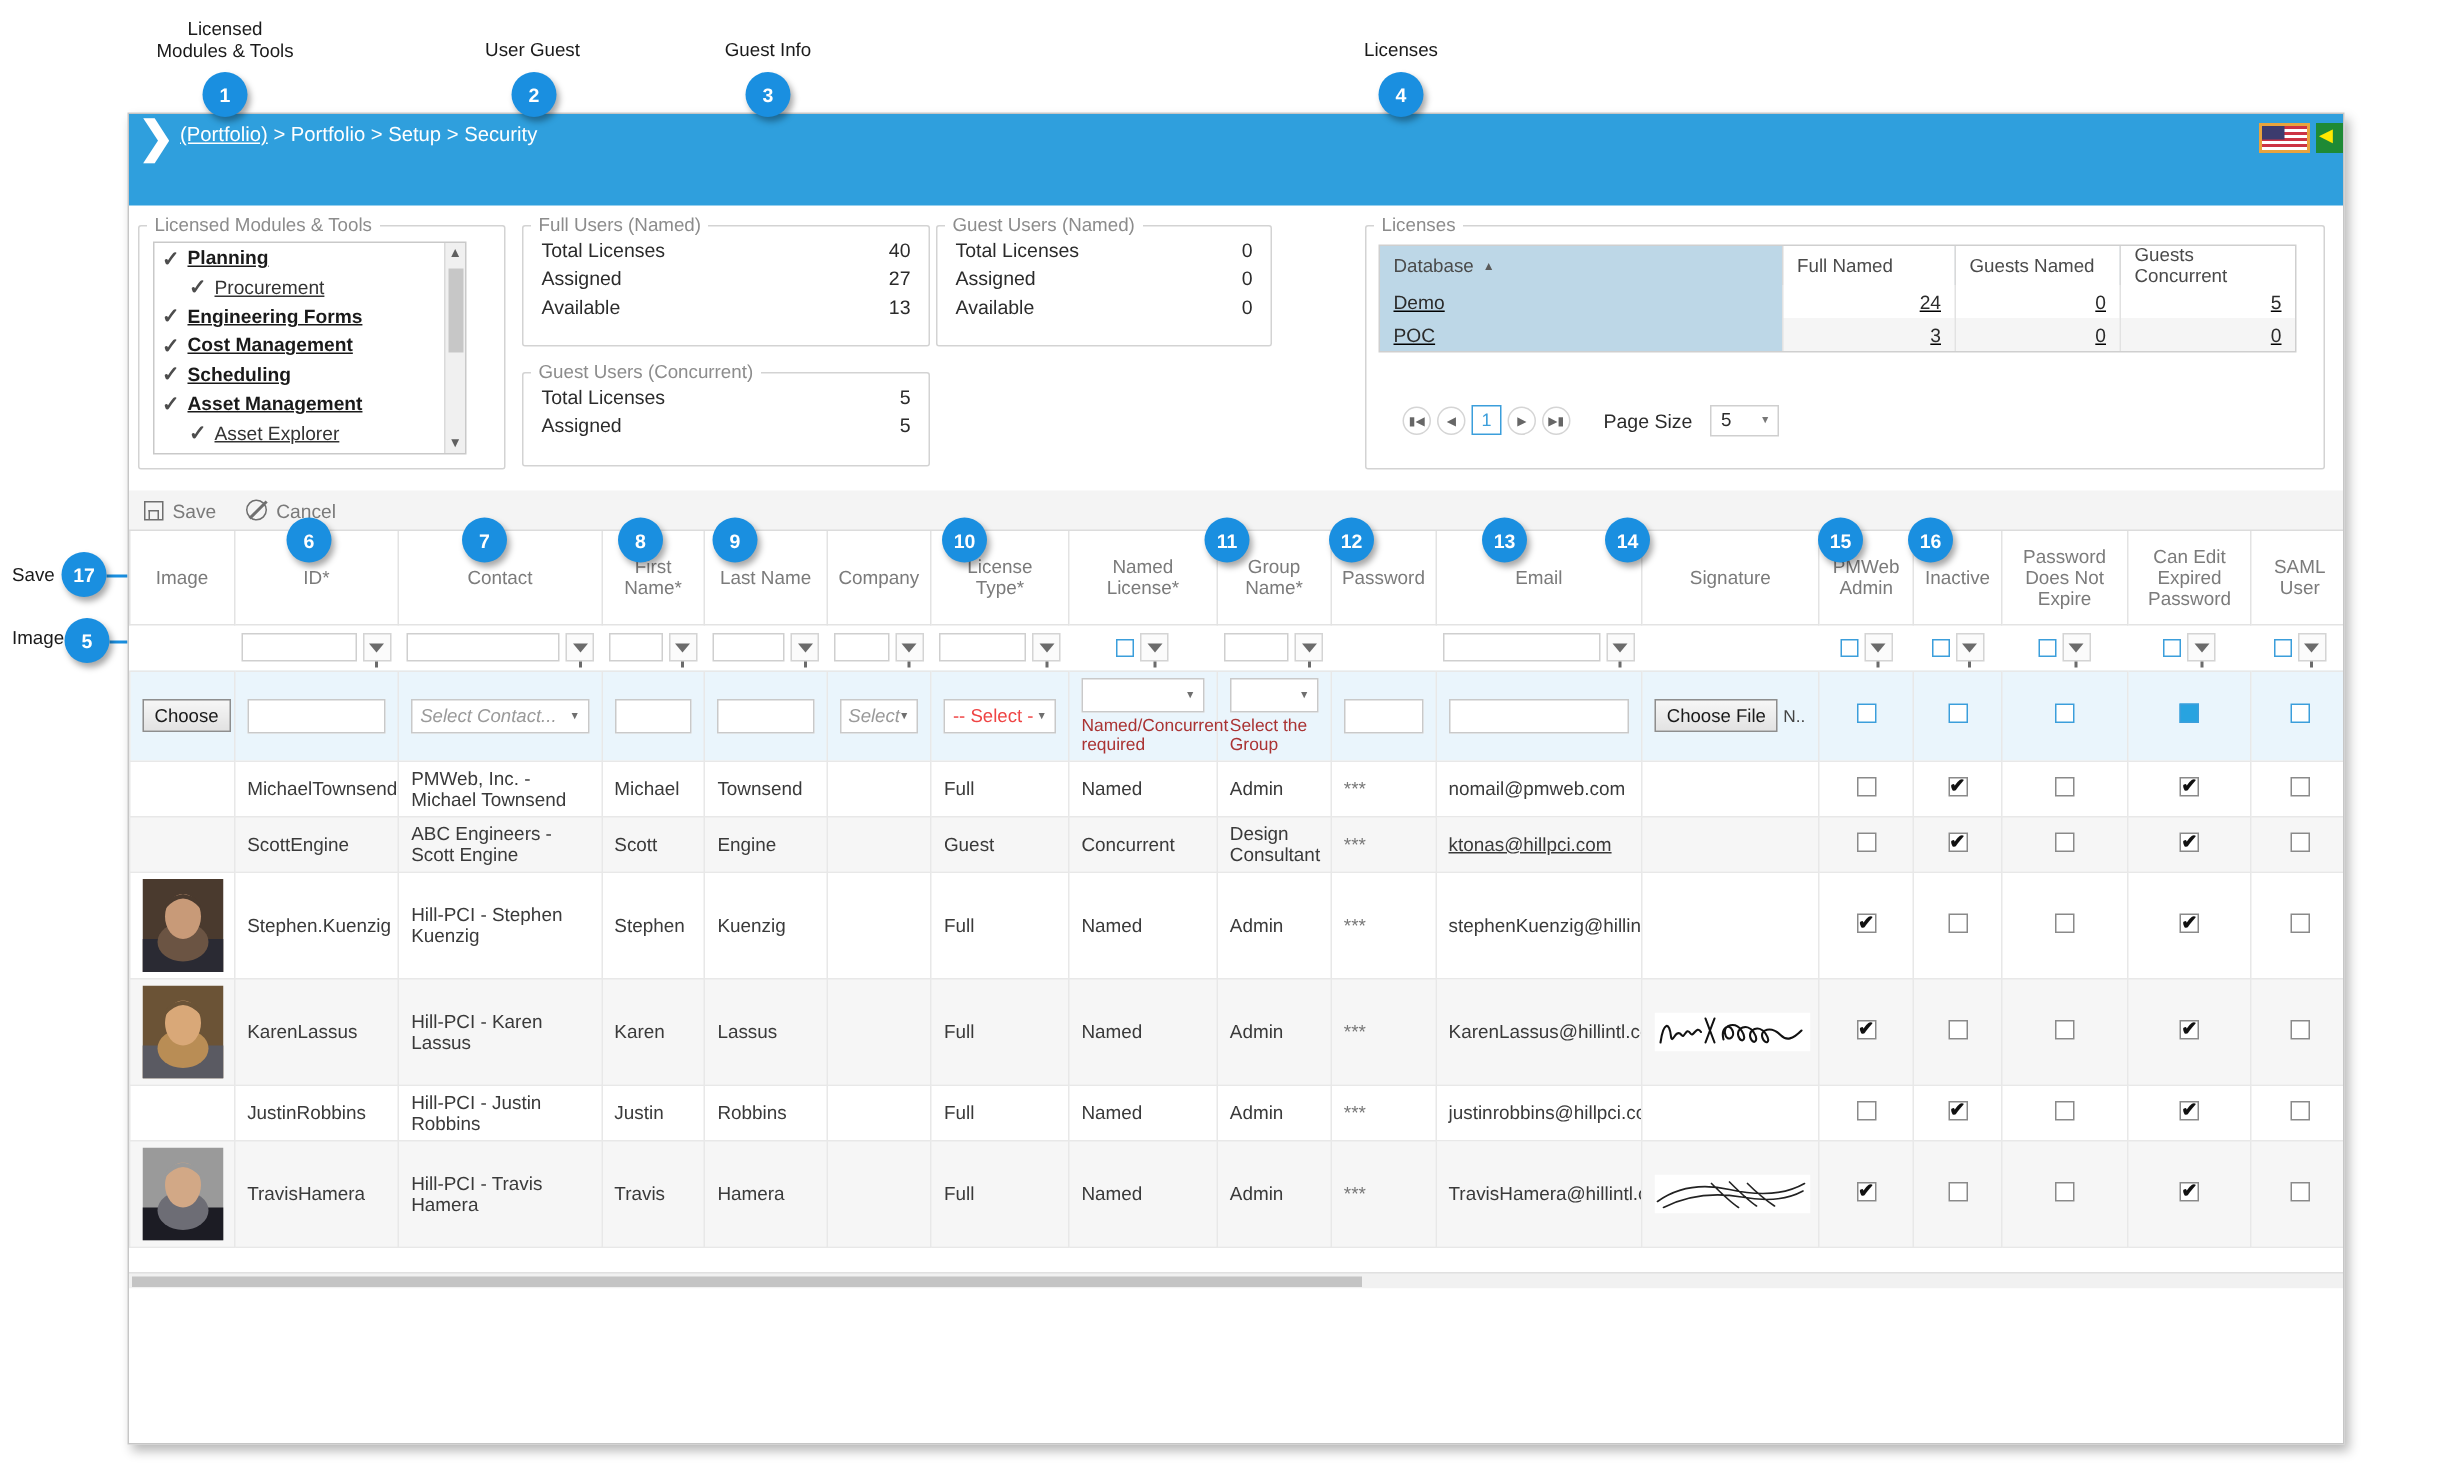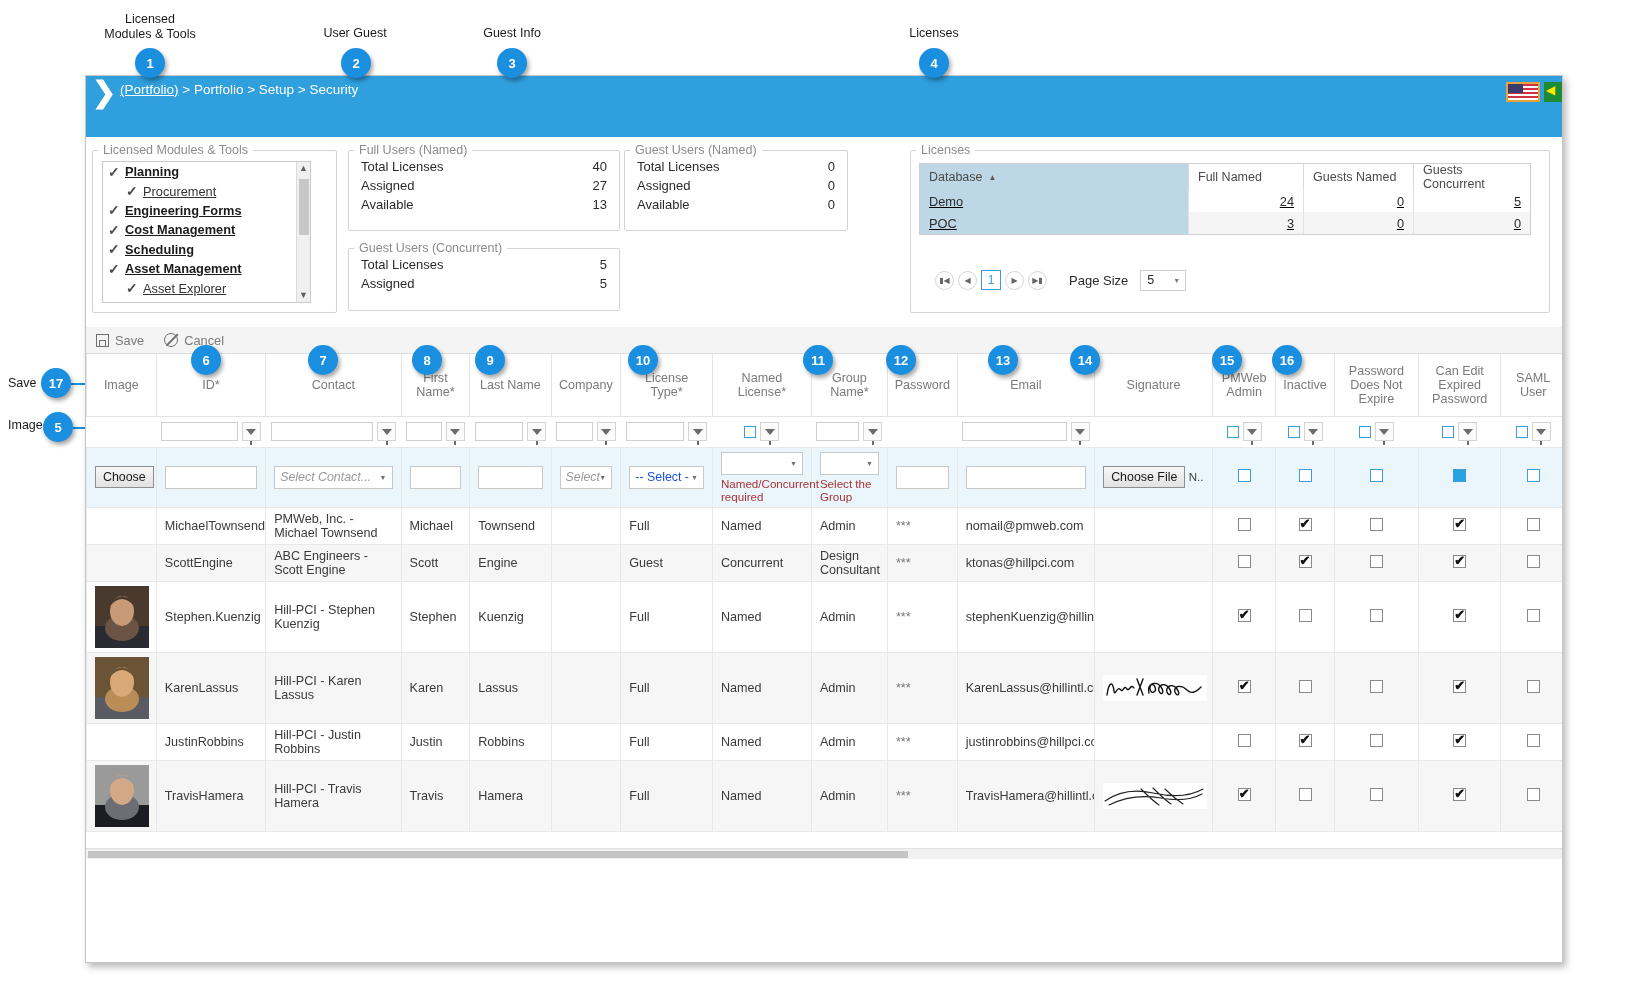--- a/index.html
+++ b/index.html
@@ -174,21 +174,21 @@
   .funnel::after{content:"";position:absolute;left:-1px;top:6px;width:2px;height:4px;background:#6b6b6b;}
   .cbx-sm { width: 12px; height: 12px; border: 1.4px solid #3b9edb; background: #fff; flex:0 0 12px; }
 
   tr.newrow td { background: #eaf5fc; height: 54px; }
   .txtin { width: 100%; height: 23px; border: 1px solid #c9c9c9; background: #fff; }
   .selin {
     width: 100%; height: 23px; border: 1px solid #c9c9c9; background: #fff;
     font-size: 12.4px; color: #9a9a9a; display: flex; align-items: center;
     padding-left: 5px; position: relative; font-style: italic;
   }
-  .selin.plain { font-style: normal; color: #1d4ed8; }
+  .selin.plain { font-style: normal; color: #ef4444; }
   .selin::after { content:"\25BC"; position: absolute; right: 5px; font-size: 7px; color: #6f6f6f; }
   .selin.blank { color: transparent; }
   .reqmsg { font-size: 11.6px; color: #a33; line-height: 13px; margin-top: 2px; }
   .btn-choose {
     border: 1px solid #8e8e8e; background: linear-gradient(#f6f6f6,#e2e2e2);
     font-size: 12.4px; color: #1a1a1a; padding: 3px 7px; display:inline-block;
   }
   .cbx {
     width: 13px; height: 13px; border: 1px solid #8a8a8a; background: #fff;
     display: inline-block; position: relative;
@@ -664,21 +664,21 @@
               <td class="ctr"></td>
               <td>ScottEngine</td>
               <td>ABC Engineers - Scott Engine</td>
               <td>Scott</td>
               <td>Engine</td>
               <td></td>
               <td>Guest</td>
               <td>Concurrent</td>
               <td>Design Consultant</td>
               <td style="color:#777;">***</td>
-              <td style="white-space:nowrap;overflow:hidden;">ktonas@hillpci.com</td>
+              <td style="white-space:nowrap;overflow:hidden;text-decoration:underline;">ktonas@hillpci.com</td>
               <td></td>
               <td class="ctr"><span class="cbx"></span></td>
               <td class="ctr"><span class="cbx checked"></span></td>
               <td class="ctr"><span class="cbx"></span></td>
               <td class="ctr"><span class="cbx checked"></span></td>
               <td class="ctr"><span class="cbx"></span></td>
             </tr>
             <tr class="" style="height:64px;">
               <td class="ctr">
                 <svg class="avatar" viewBox="0 0 54 62" preserveAspectRatio="none">

